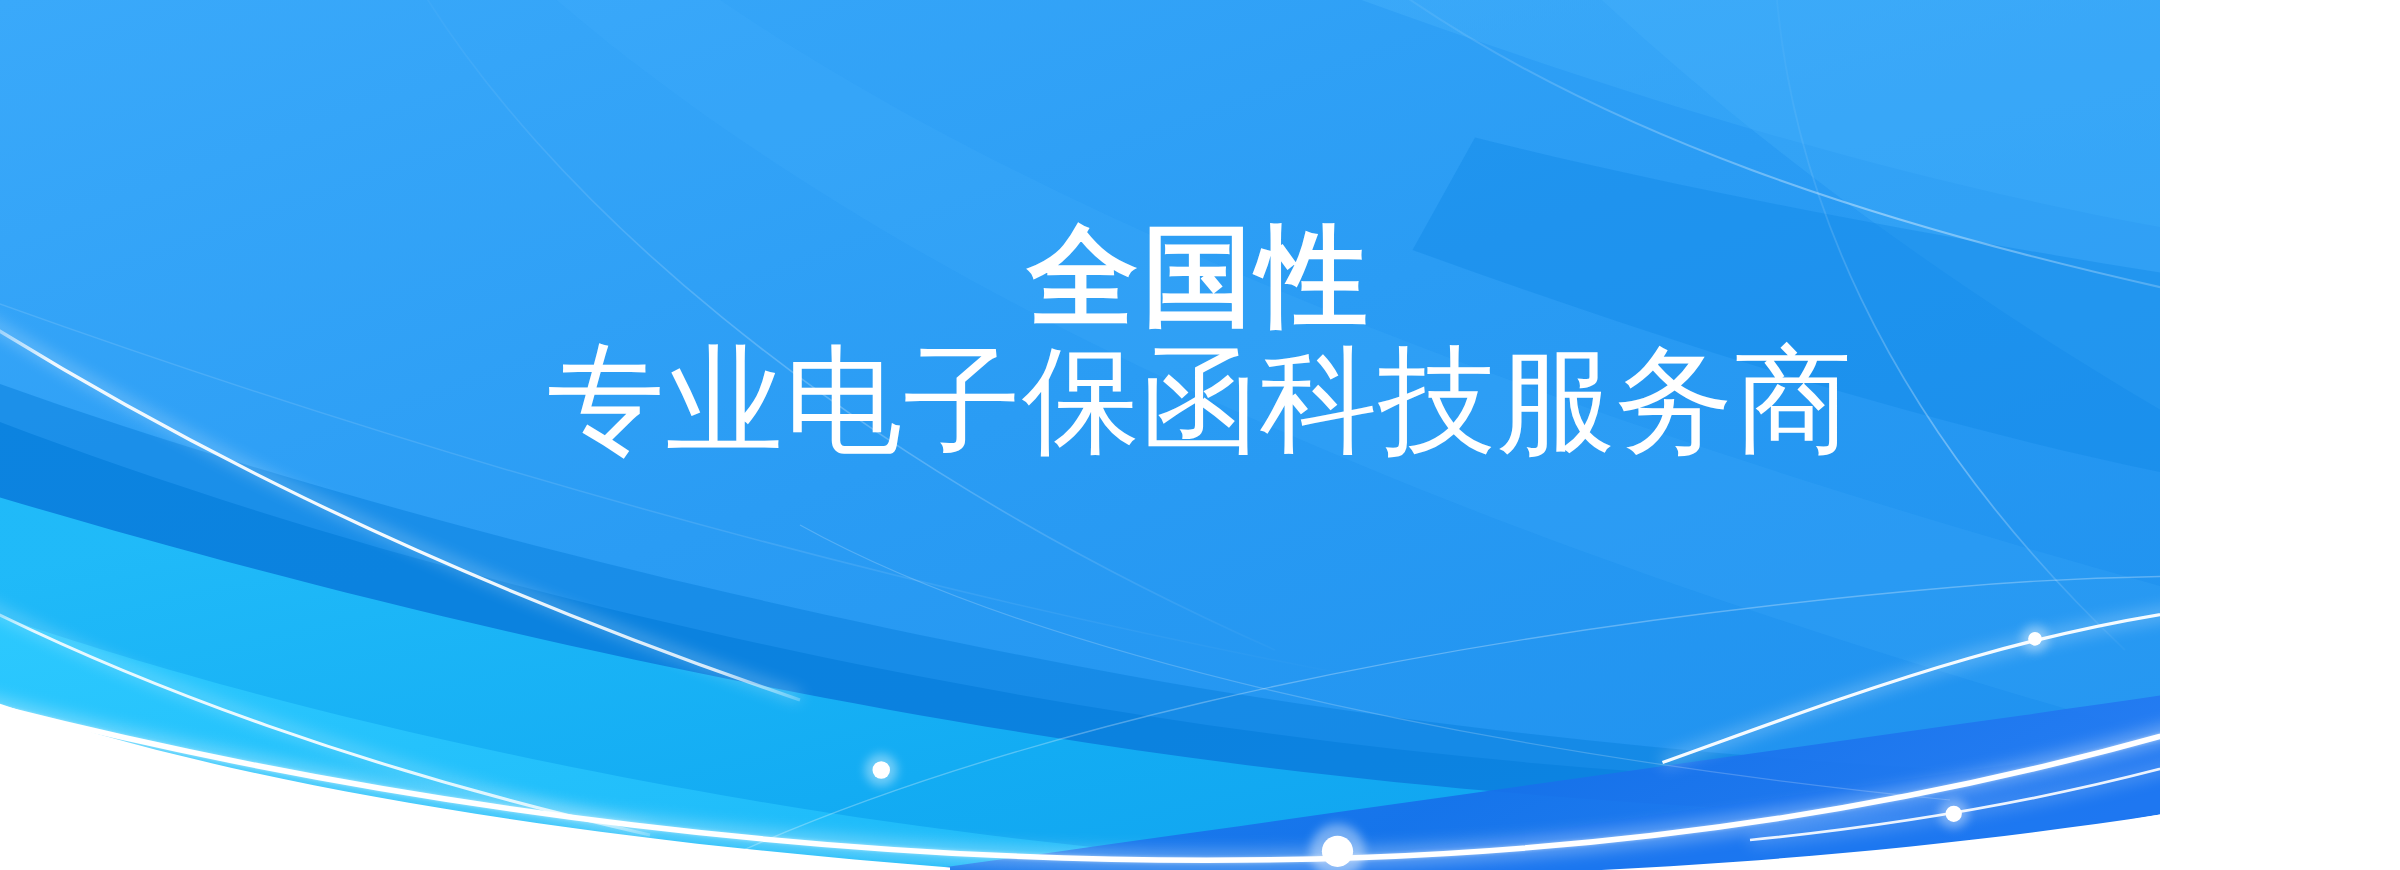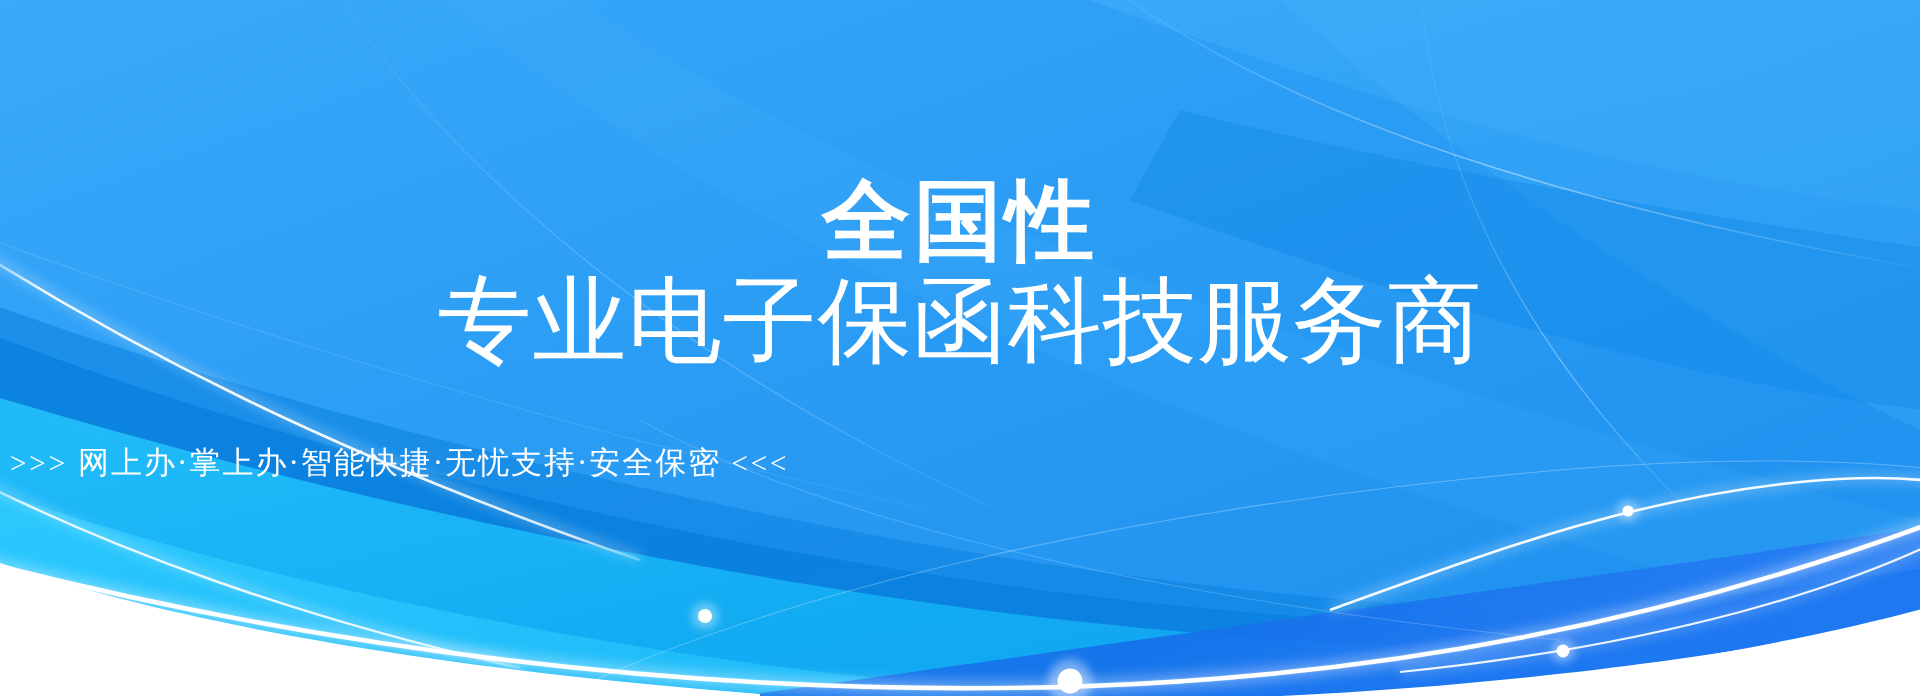--- a/index.html
+++ b/index.html
@@ -5,21 +5,21 @@
   html, body {
     margin: 0;
     padding: 0;
     background: #ffffff;
   }
   body {
     font-family: "Liberation Sans", "DejaVu Sans", sans-serif;
   }
   #banner {
     position: relative;
-    width: 1920px;
+    width: 1728px;
     height: 696px;
     overflow: hidden;
     background: #ef4444;
   }
   #bg-svg {
     position: absolute;
     inset: 0;
     width: 1920px;
     height: 696px;
     display: block;
@@ -223,19 +223,16 @@
     <circle cx="1563" cy="651" r="6.5" fill="#ffffff"></circle>
   </svg>
 
   <div id="content">
 
     <div class="headline-wrap">
       <div class="headline-line1">全国性</div>
       <div class="headline-line2">专业电子保函科技服务商</div>
     </div>
 
-    <div class="subtitle">
-      <span class="chev">&gt;&gt;&gt;</span><span>网上办·掌上办·智能快捷·无忧支持·安全保密</span><span class="chev">&lt;&lt;&lt;</span>
-    </div>
 
     <span class="sr-only">全国性专业电子保函科技服务商 蓝色科技背景横幅</span>
   </div>
 </div>
 
 </body></html>

